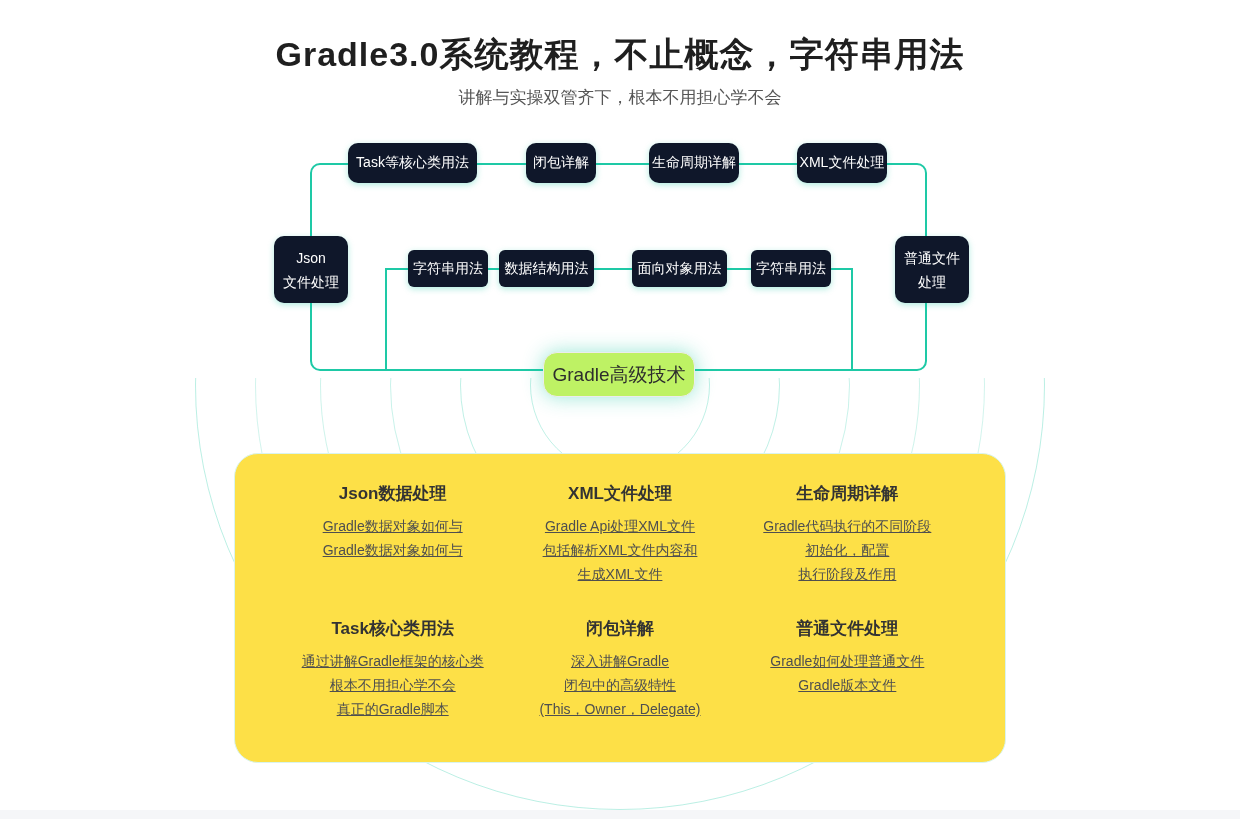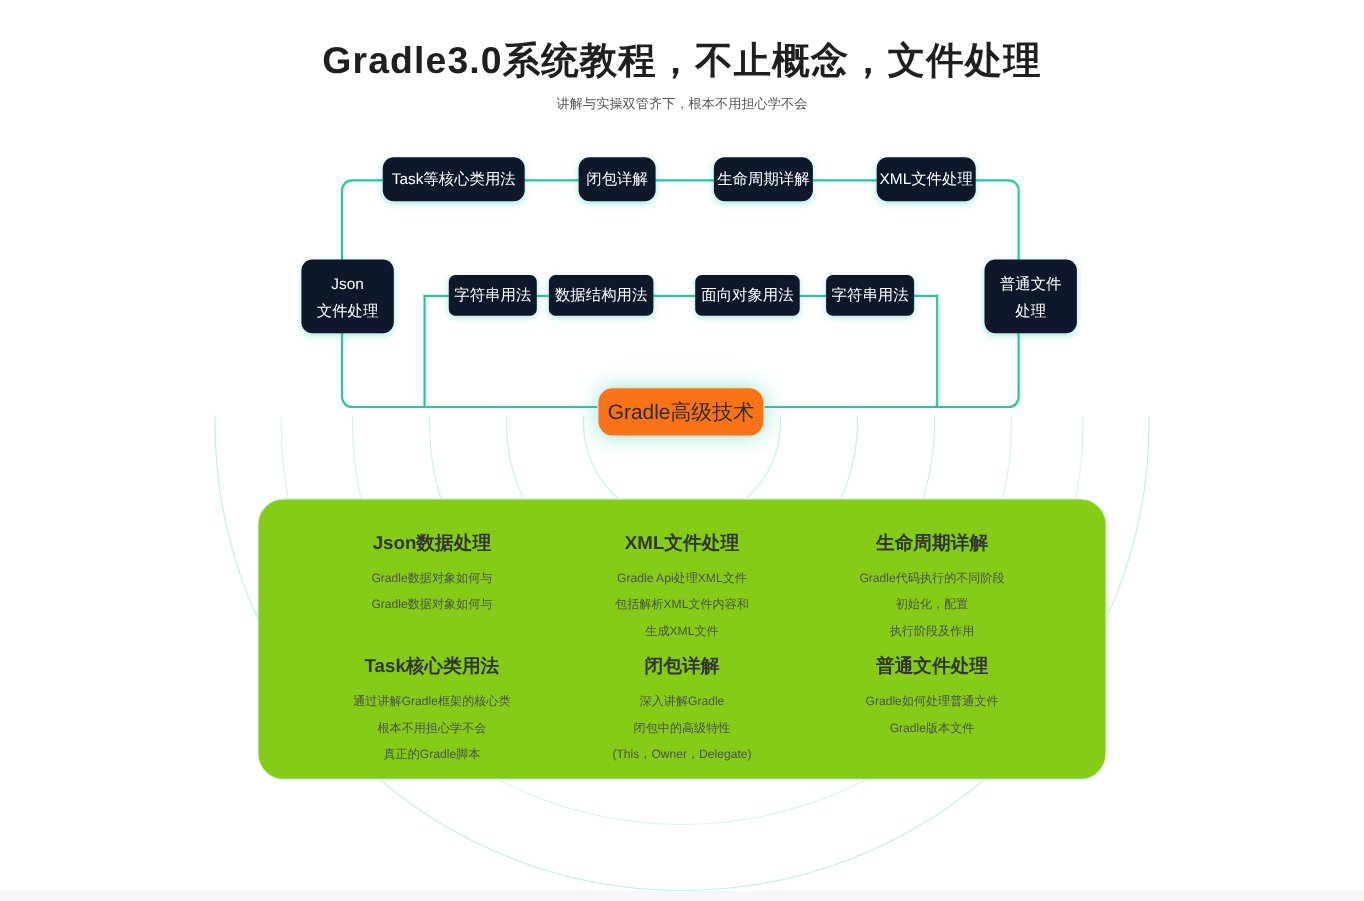--- a/index.html
+++ b/index.html
@@ -9,56 +9,56 @@
     overflow:hidden; font-family:"Liberation Sans","DejaVu Sans",sans-serif;
   }
   
   .title {
     position:absolute; top:32px; left:0; width:100%;
     text-align:center; font-size:34px; font-weight:600; color:#1f1f1f;
     letter-spacing:1px;
   }
   .subtitle {
     position:absolute; top:86px; left:0; width:100%;
-    text-align:center; font-size:12px; font-weight:400; color:#565656;
+    text-align:center; font-size:17px; font-weight:400; color:#565656;
   }
   
   .outer-rect {
     position:absolute; left:310px; top:163px; width:617px; height:208px;
     border:2px solid #1ec9a6; border-radius:10px; z-index:1;
   }
   .line { position:absolute; background:#1ec9a6; z-index:1; }
   .inner-h { left:385px; top:268px; width:468px; height:2px; }
   .inner-v-left  { left:385px; top:268px; width:2px; height:103px; }
   .inner-v-right { left:851px; top:268px; width:2px; height:103px; }
   
   .node {
     position:absolute; z-index:2; background:#0f172a; color:#ffffff;
     display:flex; align-items:center; justify-content:center; text-align:center;
     box-shadow:0 2px 6px rgba(30,201,166,.35);
   }
   .node-lg { height:40px; border-radius:10px; font-size:14px; top:143px; }
   .node-sm { height:37px; border-radius:6px;  font-size:14px; top:250px; }
   .node-side {
-    width:84px; height:67px; border-radius:10px; font-size:14px; top:236px;
+    width:74px; height:67px; border-radius:10px; font-size:14px; top:236px;
     flex-direction:column; line-height:24px;
   }
   .n-top1 { left:348px; width:129px; }
   .n-top2 { left:526px; width:70px; }
   .n-top3 { left:649px; width:90px; }
   .n-top4 { left:797px; width:90px; }
   .n-left  { left:274px; }
   .n-right { left:895px; }
   .n-mid1 { left:408px; width:80px; }
   .n-mid2 { left:499px; width:95px; }
   .n-mid3 { left:632px; width:95px; }
   .n-mid4 { left:751px; width:80px; }
   .center-pill {
     position:absolute; left:543px; top:352px; width:152px; height:45px;
-    background:#f97316; border:1px solid #ececec; border-radius:14px; z-index:3;
+    background:#bef264; border:1px solid #ececec; border-radius:14px; z-index:3;
     display:flex; align-items:center; justify-content:center;
     font-size:19px; font-weight:500; color:#2d2d2d;
     box-shadow:0 0 20px rgba(30,201,166,.45);
   }
   
   .arc-zone {
     position:absolute; left:0; top:378px; width:1240px; height:432px;
     overflow:hidden; z-index:0;
   }
   .arc {
@@ -66,40 +66,40 @@
     border:1px solid rgba(30,201,166,.28);
   }
   .arc1 { left:530px; top:-83px;  width:180px; height:180px; }
   .arc2 { left:460px; top:-153px; width:320px; height:320px; }
   .arc3 { left:390px; top:-223px; width:460px; height:460px; border-color:rgba(30,201,166,.24); }
   .arc4 { left:320px; top:-293px; width:600px; height:600px; border-color:rgba(30,201,166,.22); }
   .arc5 { left:255px; top:-358px; width:730px; height:730px; border-color:rgba(30,201,166,.20); }
   .arc6 { left:195px; top:-418px; width:850px; height:850px; border-color:rgba(30,201,166,.30); }
   
   .card {
-    position:absolute; left:234px; top:453px; width:772px; height:256px;
-    background:#84cc16; border:1px solid #d9f4ee; border-radius:24px; z-index:2;
+    position:absolute; left:234px; top:453px; width:772px; height:310px;
+    background:#fde047; border:1px solid #d9f4ee; border-radius:24px; z-index:2;
     display:grid; grid-template-columns:1fr 1fr 1fr; grid-template-rows:1fr 1fr;
     padding:28px 44px 18px 44px; row-gap:8px;
   }
   .section { text-align:center; }
   .section h3 { font-size:17px; font-weight:700; color:#333333; margin-bottom:9px; }
-  .section p  { font-size:11px; color:#4f4f4f; line-height:24px; }
+  .section p  { font-size:14px; color:#4f4f4f; line-height:24px;text-decoration:underline; }
   
   .bottom-bar {
     position:absolute; left:0; top:810px; width:1240px; height:9px;
     background:#f5f6f8; z-index:4;
   }
 </style>
 </head>
 <body>
 
 <div class="page">
 
-  <h1 class="title">Gradle3.0系统教程，不止概念，文件处理</h1>
+  <h1 class="title">Gradle3.0系统教程，不止概念，字符串用法</h1>
   <div class="subtitle">讲解与实操双管齐下，根本不用担心学不会</div>
 
   <div class="arc-zone">
     <div class="arc arc1"></div>
     <div class="arc arc2"></div>
     <div class="arc arc3"></div>
     <div class="arc arc4"></div>
     <div class="arc arc5"></div>
     <div class="arc arc6"></div>
   </div>

